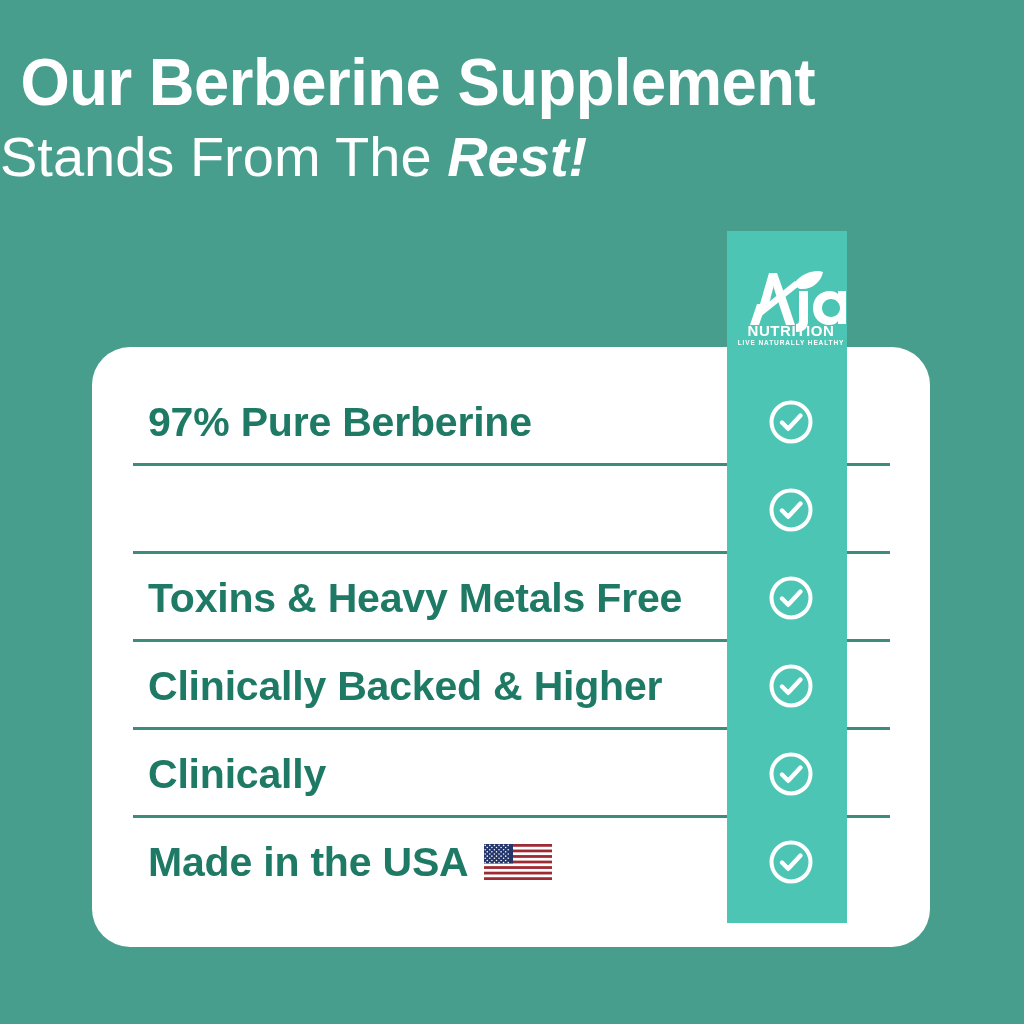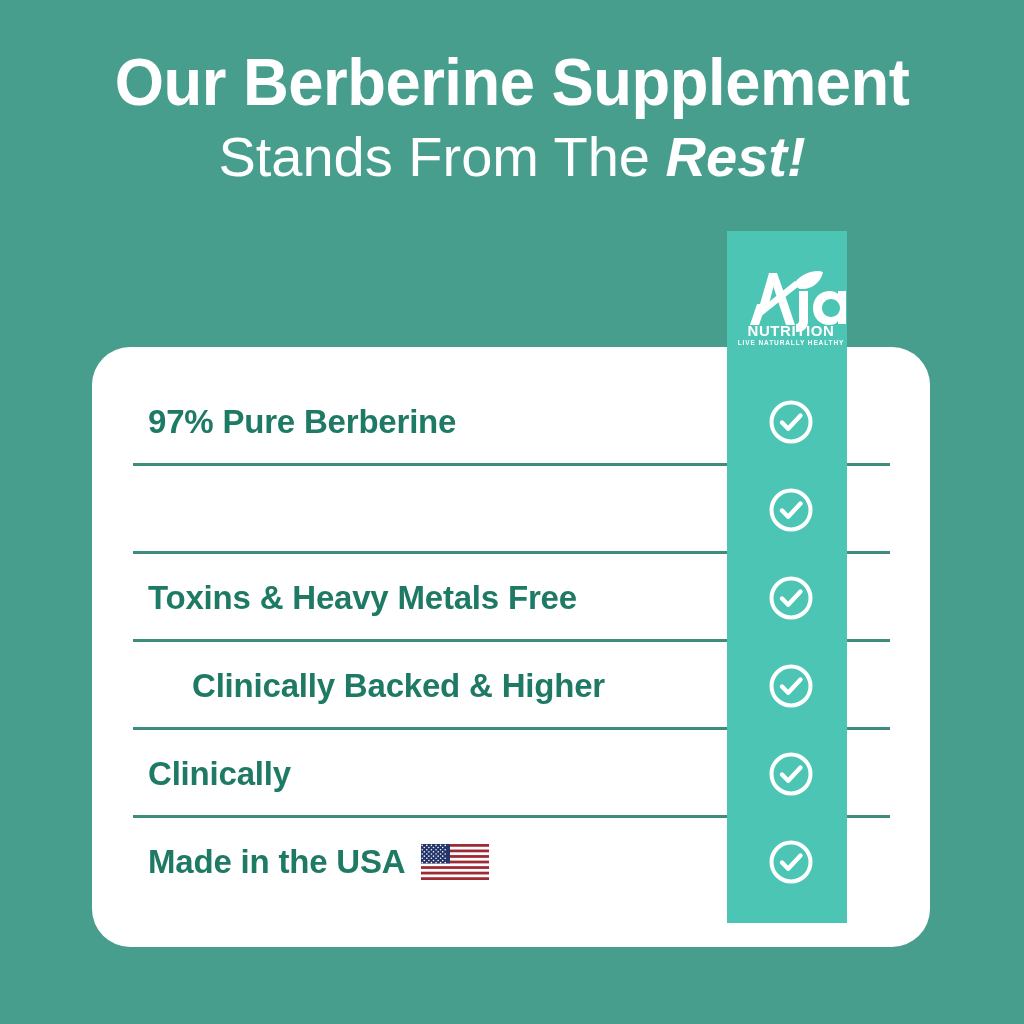--- a/index.html
+++ b/index.html
@@ -14,21 +14,20 @@
     overflow: hidden;
     position: relative;
   }
 
   
   .headline {
     position: absolute;
     left: 0;
     top: 44px;
     width: 1024px;
-    text-align: center;
   }
   .headline-line1 {
     display: block;
     color: #ffffff;
     font-size: 66px;
     font-weight: 700;
     letter-spacing: -0.5px;
     line-height: 76px;
     transform: scaleX(0.96);
     white-space: nowrap;
@@ -96,21 +95,21 @@
     height: 88px;
   }
   .row-label {
     position: absolute;
     left: 56px;
     top: 0;
     height: 88px;
     display: flex;
     align-items: center;
     color: #1e7a65;
-    font-size: 33px;
+    font-size: 41px;
     font-weight: 700;
     letter-spacing: -0.2px;
     white-space: nowrap;
   }
   .flag {
     display: inline-block;
     margin-left: 16px;
     vertical-align: middle;
   }
   .flag svg { display: block; }
@@ -156,21 +155,21 @@
 <div class="rows" id="rows-container">
     <div class="row" style="top: 31px;">
       <div class="row-label">97% Pure Berberine</div>
     </div>
     <div class="row-divider" style="top: 116px;"></div>
     <div class="row-divider" style="top: 204px;"></div>
     <div class="row" style="top: 207px; border-radius: 32px;">
       <div class="row-label">Toxins &amp; Heavy Metals Free</div>
     </div>
     <div class="row-divider" style="top: 292px;"></div>
-    <div class="row" style="top: 295px; margin-left: 44px;">
+    <div class="row" style="top: 295px;">
       <div class="row-label">Clinically Backed &amp; Higher</div>
     </div>
     <div class="row-divider" style="top: 380px;"></div>
     <div class="row" style="top: 383px;">
       <div class="row-label">Clinically</div>
     </div>
     <div class="row-divider" style="top: 468px;"></div>
     <div class="row" style="top: 471px;">
       <div class="row-label">Made in the USA<span class="flag">
           <svg width="68" height="36" viewBox="0 0 68 36" aria-hidden="true">

